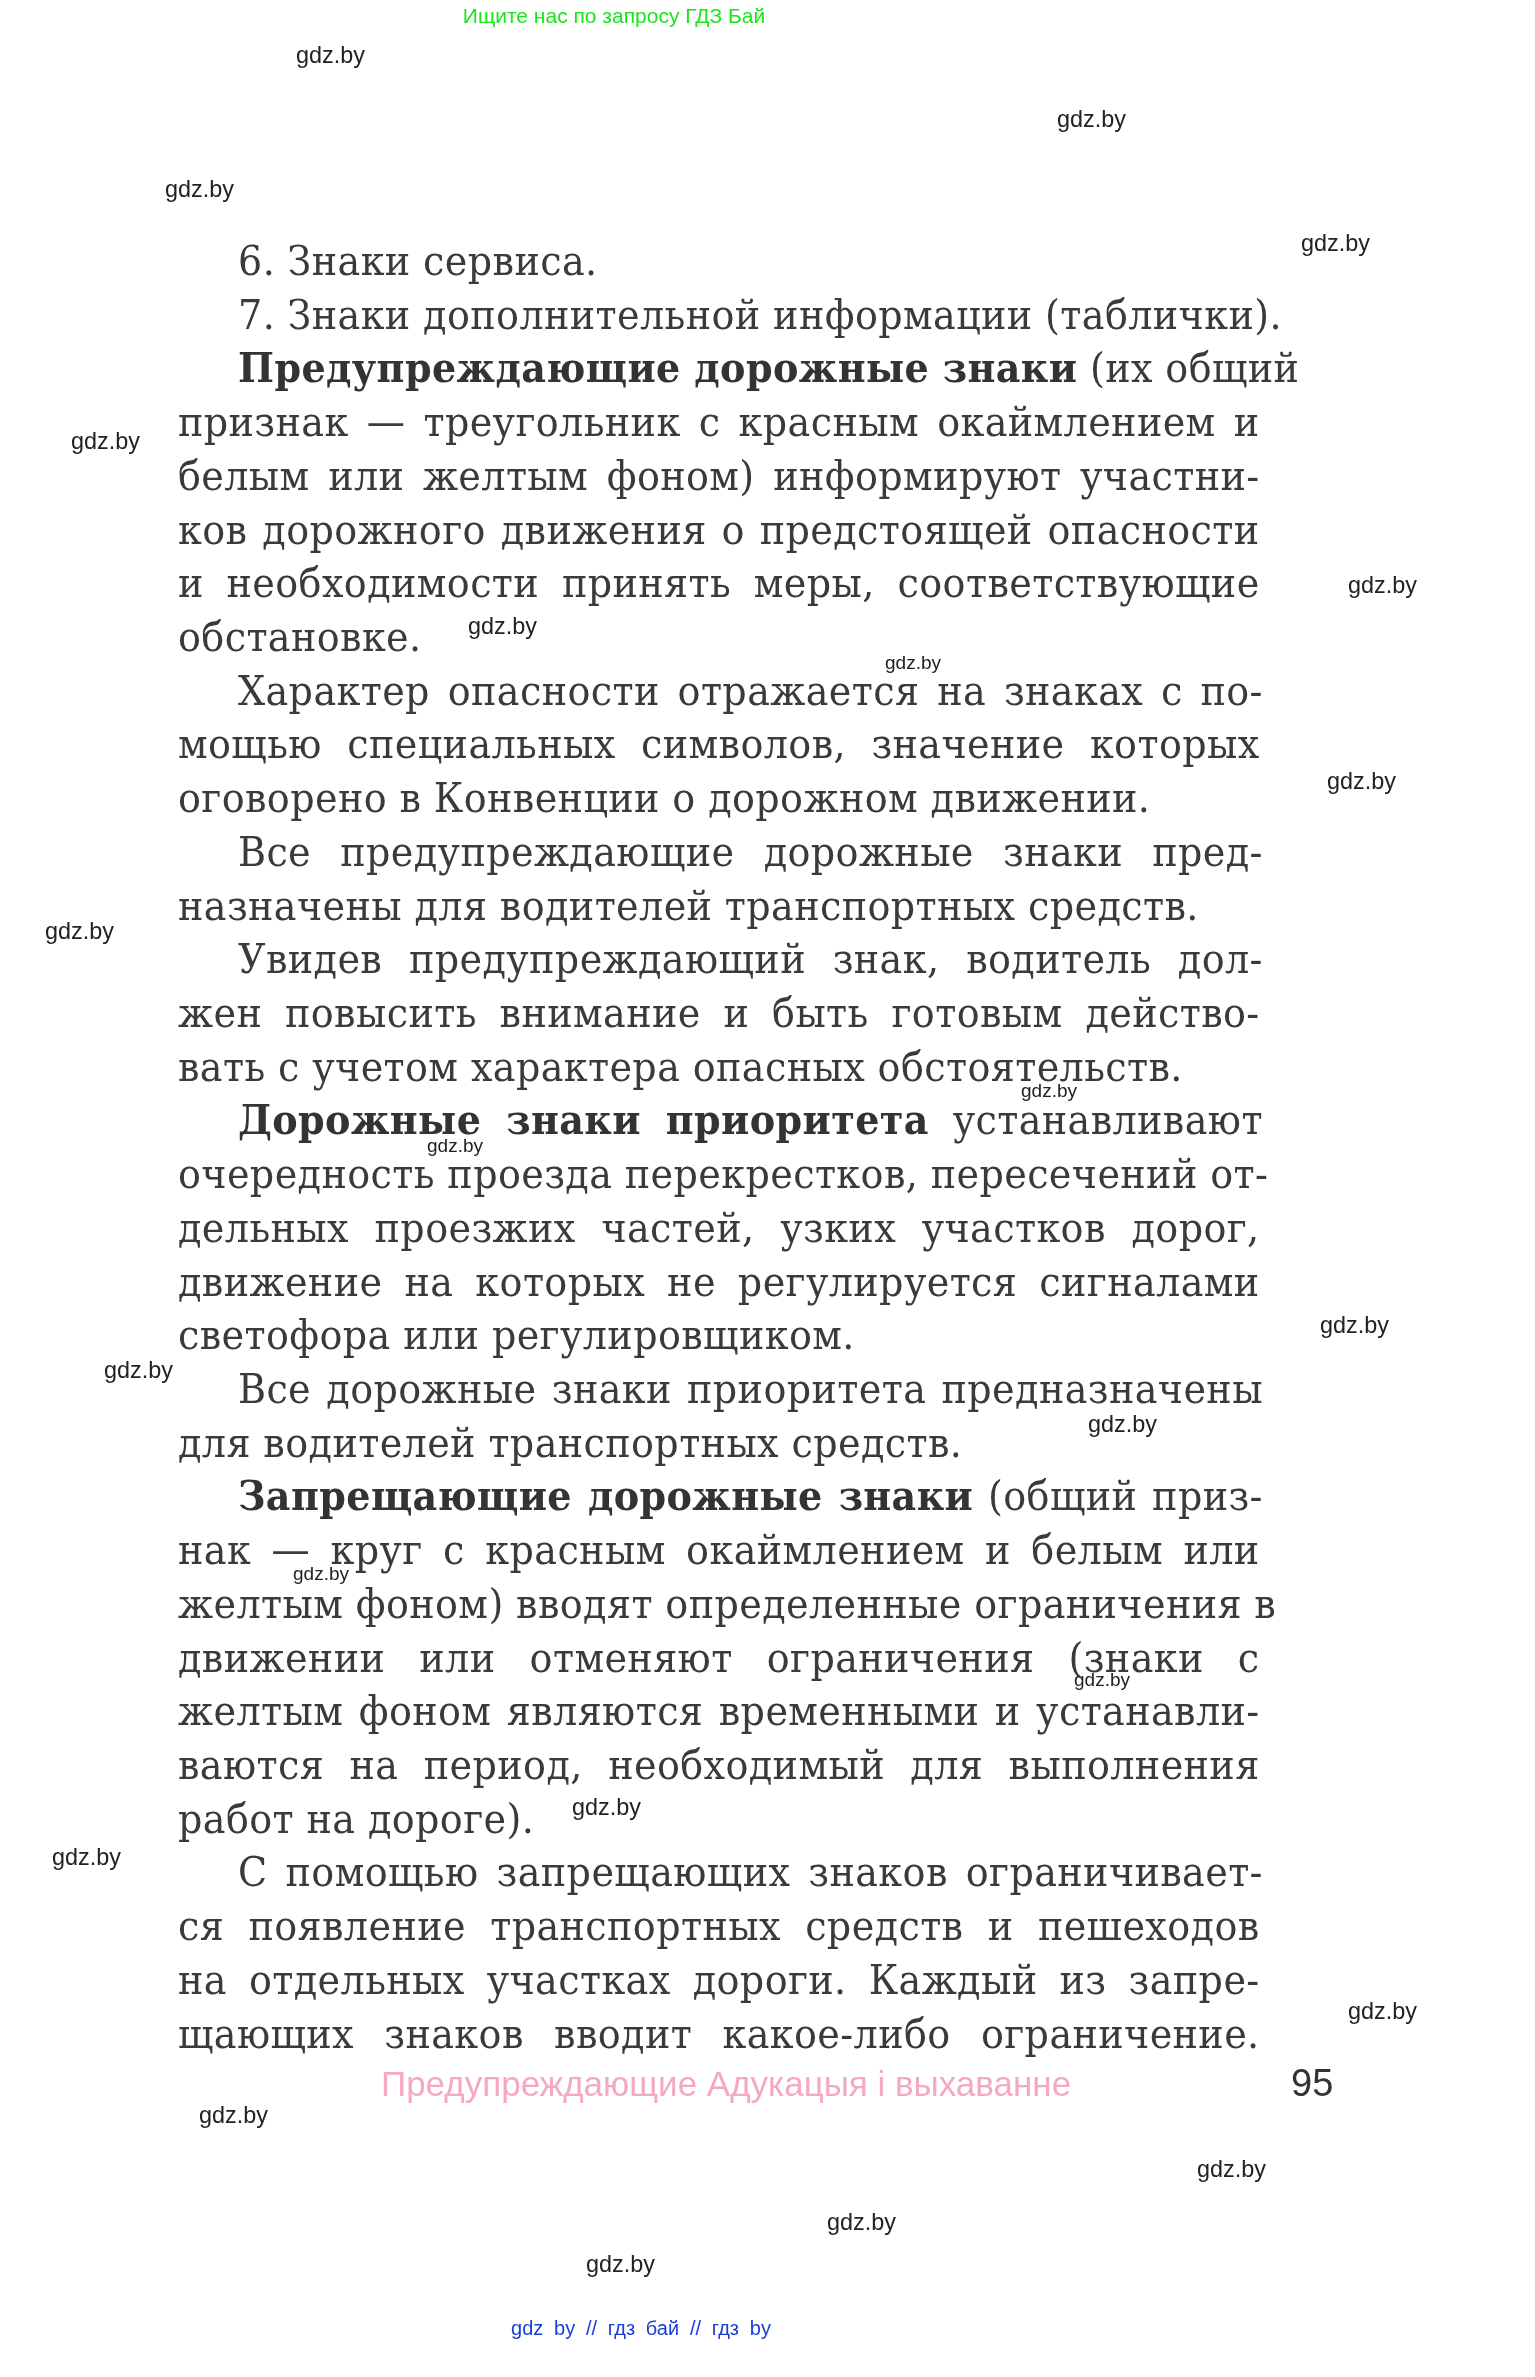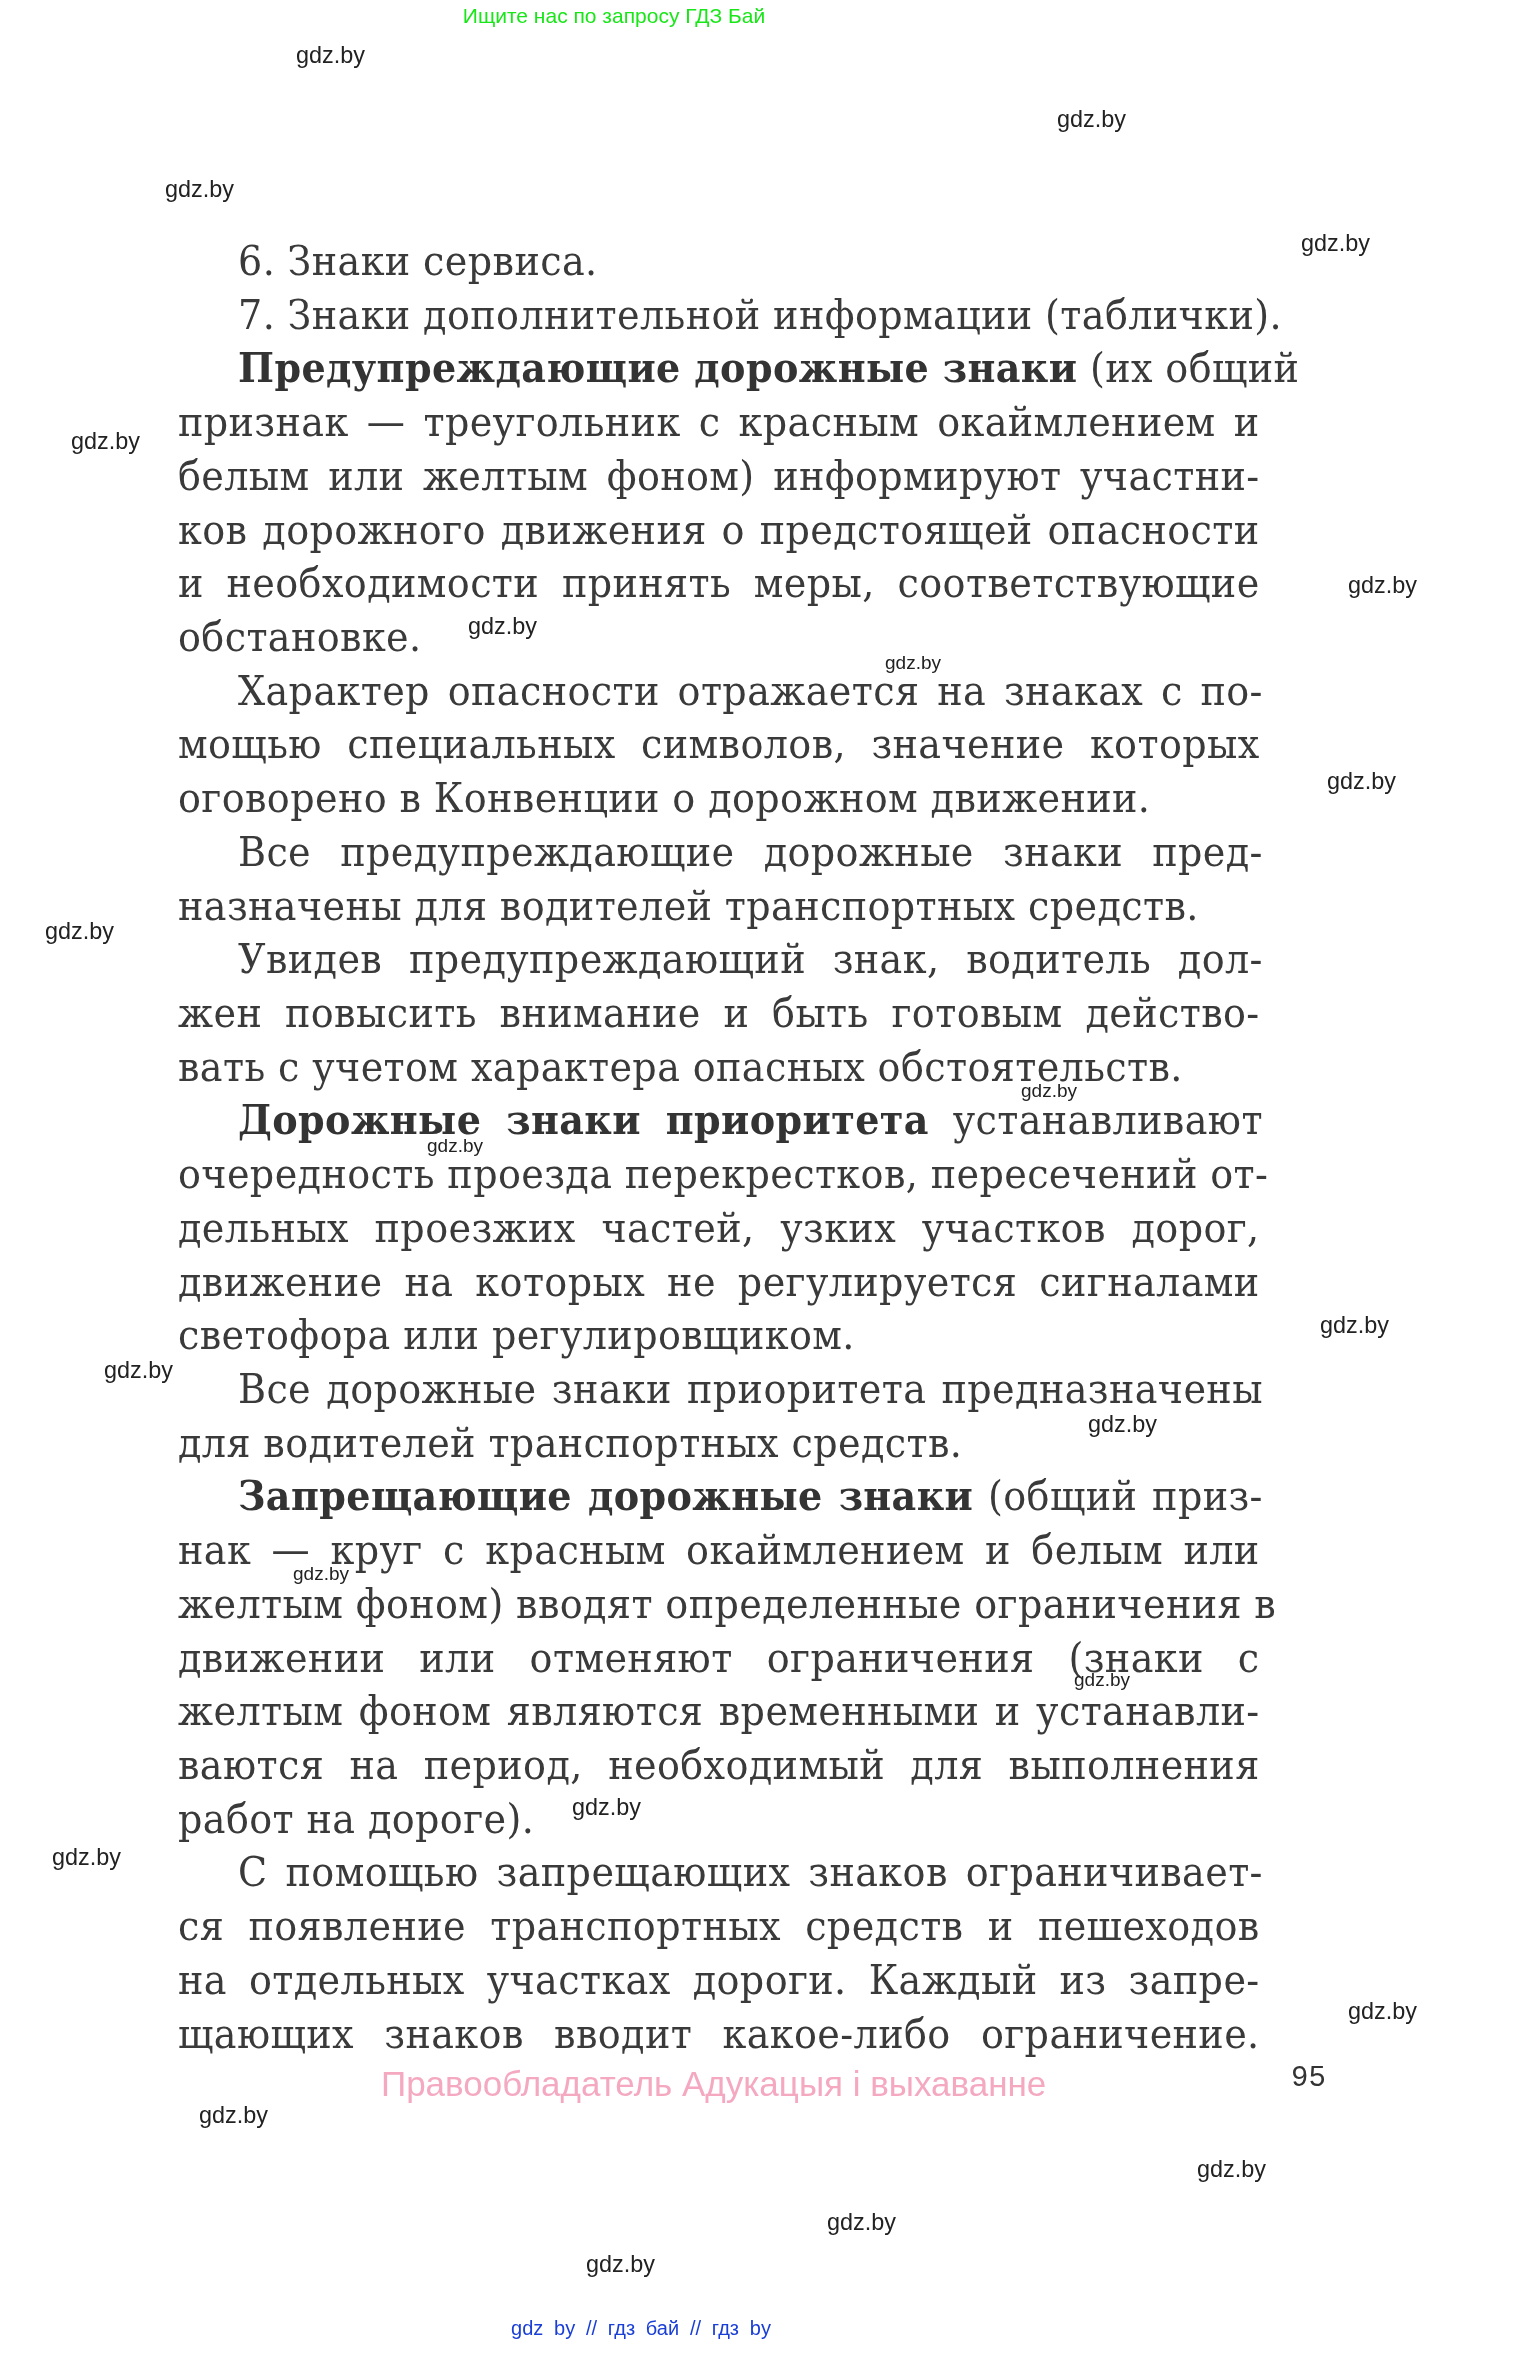--- a/index.html
+++ b/index.html
@@ -9,21 +9,21 @@
   .line{position:absolute;left:178px;width:1163px;height:54px;
     font-family:"DejaVu Serif","Liberation Serif",serif;font-size:41px;color:#3a3a3a;
     white-space:nowrap;line-height:54px;letter-spacing:0.4px;transform:scaleX(0.93);transform-origin:left center;}
   .line.just{text-align:justify;text-align-last:justify;}
   .line.indent{left:238px;width:1102px;}
   .line b{font-weight:bold;color:#333;}
   .wm{position:absolute;font-family:"Liberation Sans",sans-serif;color:#222;font-size:23.4px;}
   .wm.sm{font-size:19px;}
   .footer-rights{position:absolute;left:381px;top:2064px;font-family:"Liberation Sans",sans-serif;
     font-size:35px;color:#f4a9c1;}
-  .page-num{position:absolute;left:1291px;top:2062px;font-family:Liberation Mono, monospace;font-size:29px;color:#333;}
+  .page-num{position:absolute;left:1291px;top:2062px;font-family:Liberation Sans, sans-serif;font-size:38px;color:#333;}
   .bottom-links{position:absolute;top:2317px;left:0;width:1282px;text-align:center;
     font-family:"Liberation Sans",sans-serif;font-size:20px;color:#1a3fd6;word-spacing:5.2px;}
 </style>
 </head>
 <body>
 
 <div class="top-banner">Ищите нас по запросу ГДЗ Бай</div>
 
 <div id="text-body">
     <div class="line indent" style="top: 234px;"><span>6. Знаки сервиса.</span></div>
@@ -80,16 +80,16 @@
 <div class="wm sm" style="left:293px;top:1563px">gdz.by</div>
 <div class="wm sm" style="left:1074px;top:1669px">gdz.by</div>
 <div class="wm" style="left:572px;top:1794px">gdz.by</div>
 <div class="wm" style="left:52px;top:1844px">gdz.by</div>
 <div class="wm" style="left:1348px;top:1998px">gdz.by</div>
 <div class="wm" style="left:199px;top:2102px">gdz.by</div>
 <div class="wm" style="left:1197px;top:2156px">gdz.by</div>
 <div class="wm" style="left:827px;top:2209px">gdz.by</div>
 <div class="wm" style="left:586px;top:2251px">gdz.by</div>
 
-<div class="footer-rights">Правообладатель Адукацыя і выхаванне</div>
+<div class="footer-rights">Предупреждающие Адукацыя і выхаванне</div>
 <div class="page-num">95</div>
 <div class="bottom-links">gdz by  //  гдз бай  //  гдз by</div>
 
 
 </body></html>

